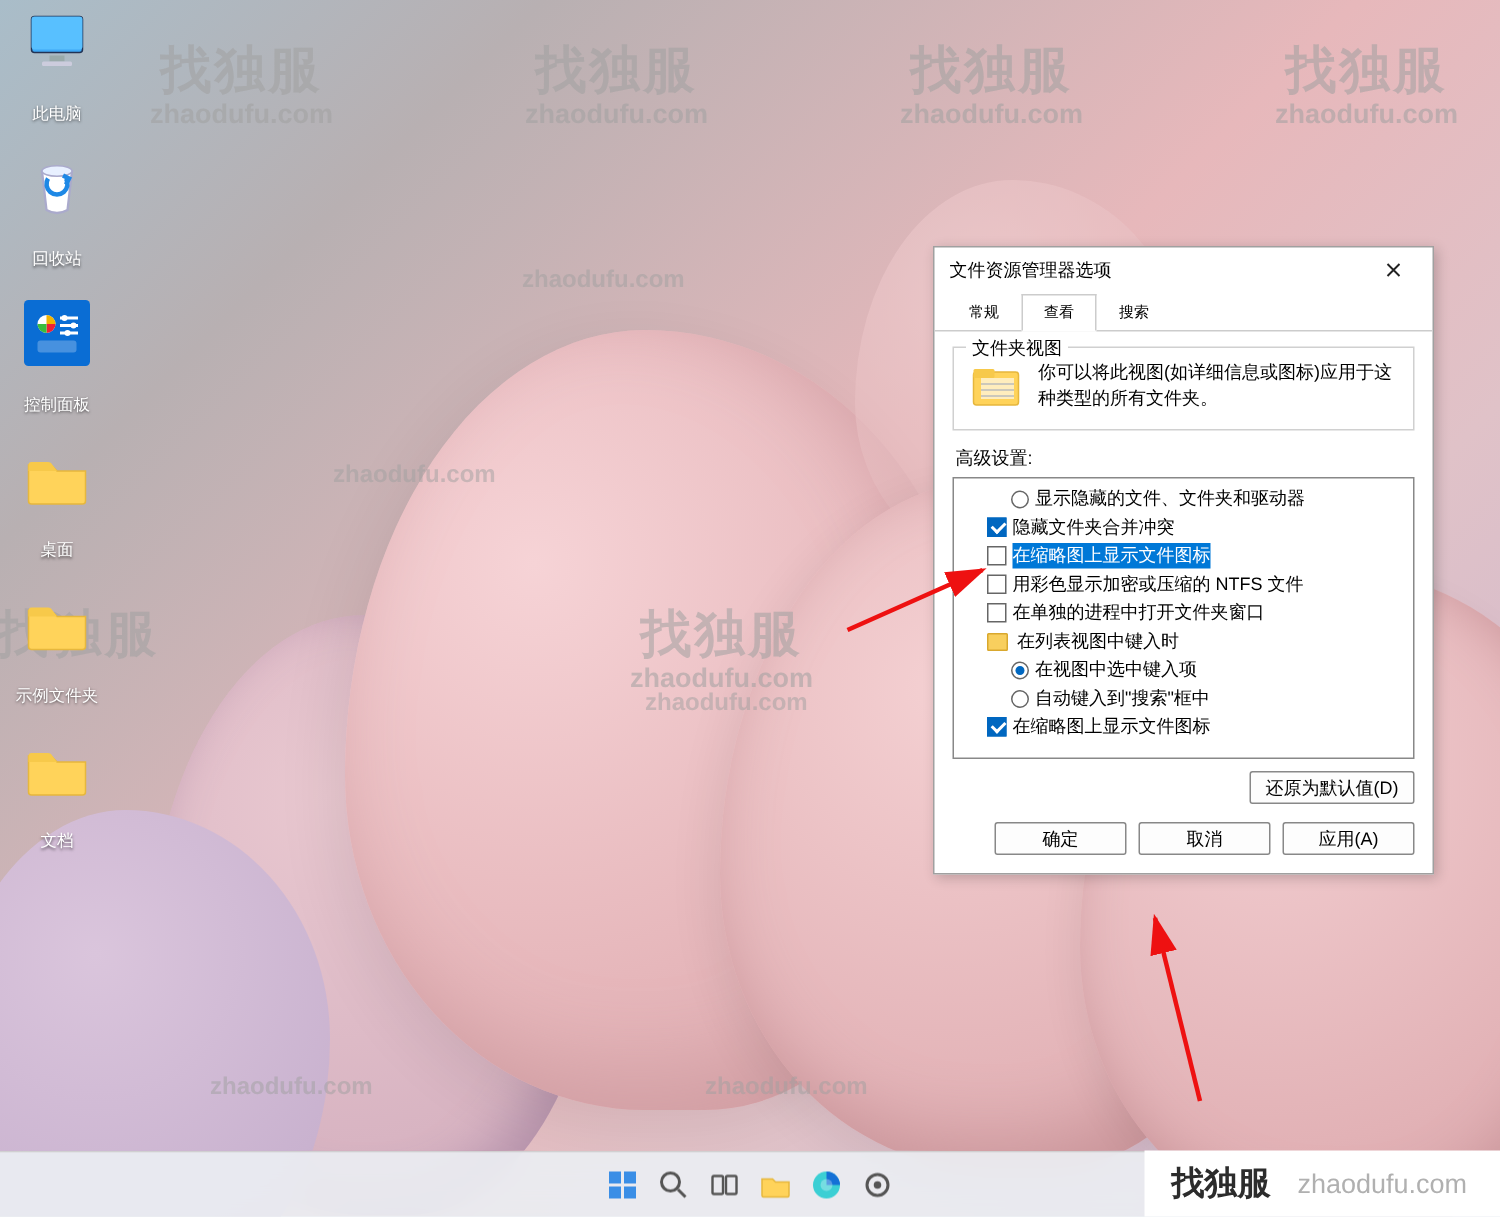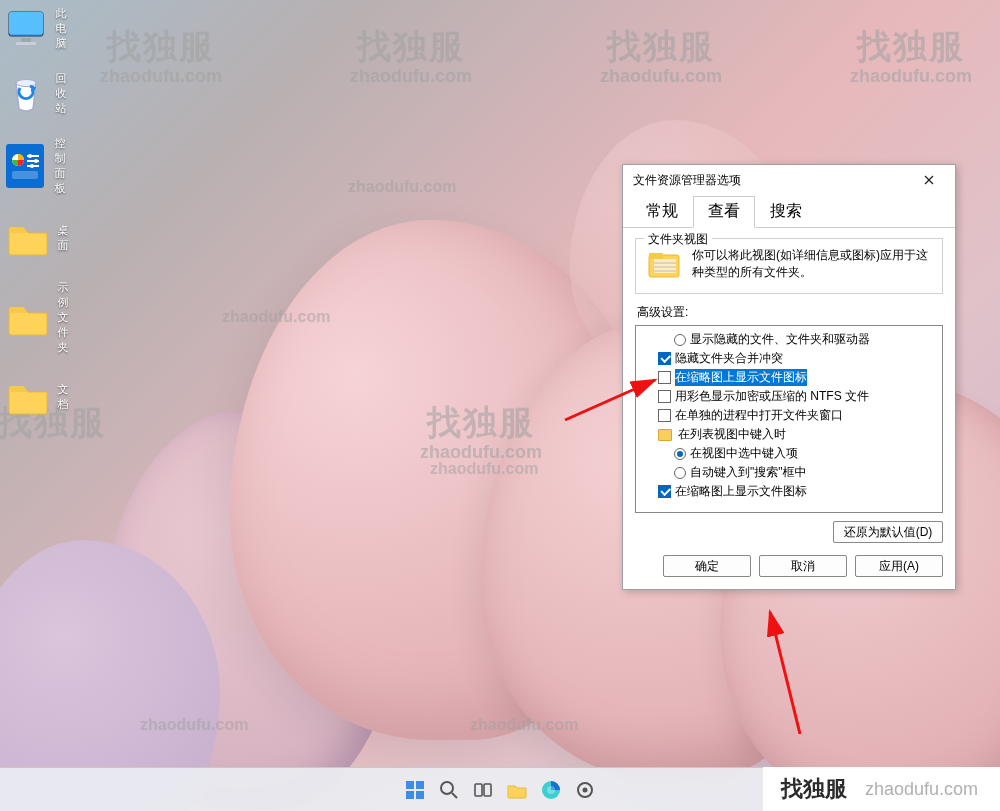--- a/index.html
+++ b/index.html
@@ -9,31 +9,31 @@
   .petal { position: absolute; border-radius: 50% 55% 45% 50% / 60% 50% 55% 45%; filter: blur(0.3px); }
   .p1 { width:420px;height:520px; left:230px; top:220px; background: radial-gradient(circle at 30% 30%, #f6d3d6 0%, #e6b7bb 60%, #d9a6ab 100%); box-shadow: inset -20px -20px 60px #d19ea3, -10px 10px 40px rgba(0,0,0,.07);}
   .p2 { width:380px;height:460px; left:480px; top:320px; background: radial-gradient(circle at 40% 30%, #f4d0d2 0%, #e4b5b9 65%, #d5a2a7 100%); box-shadow: inset -15px -15px 50px #c99499, -8px 8px 30px rgba(0,0,0,.06);}
   .p3 { width:360px;height:440px; left:720px; top:380px; background: radial-gradient(circle at 35% 30%, #f2cdd0 0%, #e2b2b6 65%, #d39fa4 100%); box-shadow: inset -12px -12px 40px #c79297, -6px 6px 25px rgba(0,0,0,.05);}
   .p4 { width:300px;height:400px; left:100px; top:410px; background: radial-gradient(circle at 40% 30%, #e9c8d0 0%, #d8b4c2 70%, #c7a3bb 100%); box-shadow: inset -10px -10px 35px #b592aa;}
   .p5 { width:260px;height:320px; left:-40px; top:540px; background: radial-gradient(circle at 40% 30%, #dac5dc 0%, #c9b2cf 70%, #b79fc2 100%);}
   .p6 { width:220px;height:260px; left:570px; top:120px; background: radial-gradient(circle at 40% 30%, #f3d2d4 0%, #e5bbbe 70%, #d7a9ad 100%); opacity:.6;}
 
   
   .desktop-icons { position: absolute; top: 6px; left: 6px; display: flex; flex-direction: column; gap: 20px; }
-  .dicon { width: 64px; display: flex; flex-direction: row; align-items: center; gap: 6px; color: #fff; text-shadow: 0 1px 2px rgba(0,0,0,.6); cursor: pointer;}
+  .dicon { width: 64px; display: flex; flex-direction: column; align-items: center; gap: 18px; color: #fff; text-shadow: 0 1px 2px rgba(0,0,0,.6); cursor: pointer;}
   .dicon span.lbl { font-size: 11px; text-align:center; max-width:64px;}
   .ico { width: 44px; height: 44px; display:flex; align-items:center; justify-content:center;}
 
   
   .dialog { position: absolute; left: 622px; top: 164px; width: 334px; background: #fff; border: 1px solid #a0a0a0; box-shadow: 2px 2px 8px rgba(0,0,0,.2);}
   .titlebar { height: 30px; display:flex; align-items:center; padding: 0 8px 0 10px; font-size: 12px; font-family: Liberation Serif, serif;}
   .titlebar .t { flex:1;}
   .closebtn { width: 36px; height: 20px; display:flex; align-items:center; justify-content:center; cursor:pointer;}
   .tabs { display:flex; padding: 0 8px; border-bottom: 1px solid #ccc;}
-  .tab { padding: 4px 14px 5px; font-size:16px; position:relative; top:1px; border:1px solid transparent; cursor:pointer;}
+  .tab { padding: 4px 14px 5px; font-size:10px; position:relative; top:1px; border:1px solid transparent; cursor:pointer;}
   .tab.active { background:#fff; border:1px solid #ccc; border-bottom-color:#fff;}
   .body { padding: 10px 12px 12px;}
   .group { border: 1px solid #d0d0d0; padding: 8px 10px 10px; position:relative; margin-bottom:10px;}
   .group .legend { position:absolute; top:-8px; left:8px; background:#fff; padding:0 4px; font-size:12px;}
   .folderview-row { display:flex; gap:10px;}
   .folderbig { width:36px; height:36px; flex-shrink:0;}
   .btnrow { display:flex; gap:8px; justify-content:flex-end; margin-top:10px;}
   .btn { min-width:88px; height:22px; border:1px solid #888; background:#fdfdfd; font-size:12px; cursor:pointer; padding:0 8px; border-radius:2px;}
   .advlabel { font-size:12px; margin: 4px 0 4px 2px;}
   .tree { border:1px solid #888; height: 188px; overflow:auto; padding:4px 2px; background:#fff;text-align:center;}

